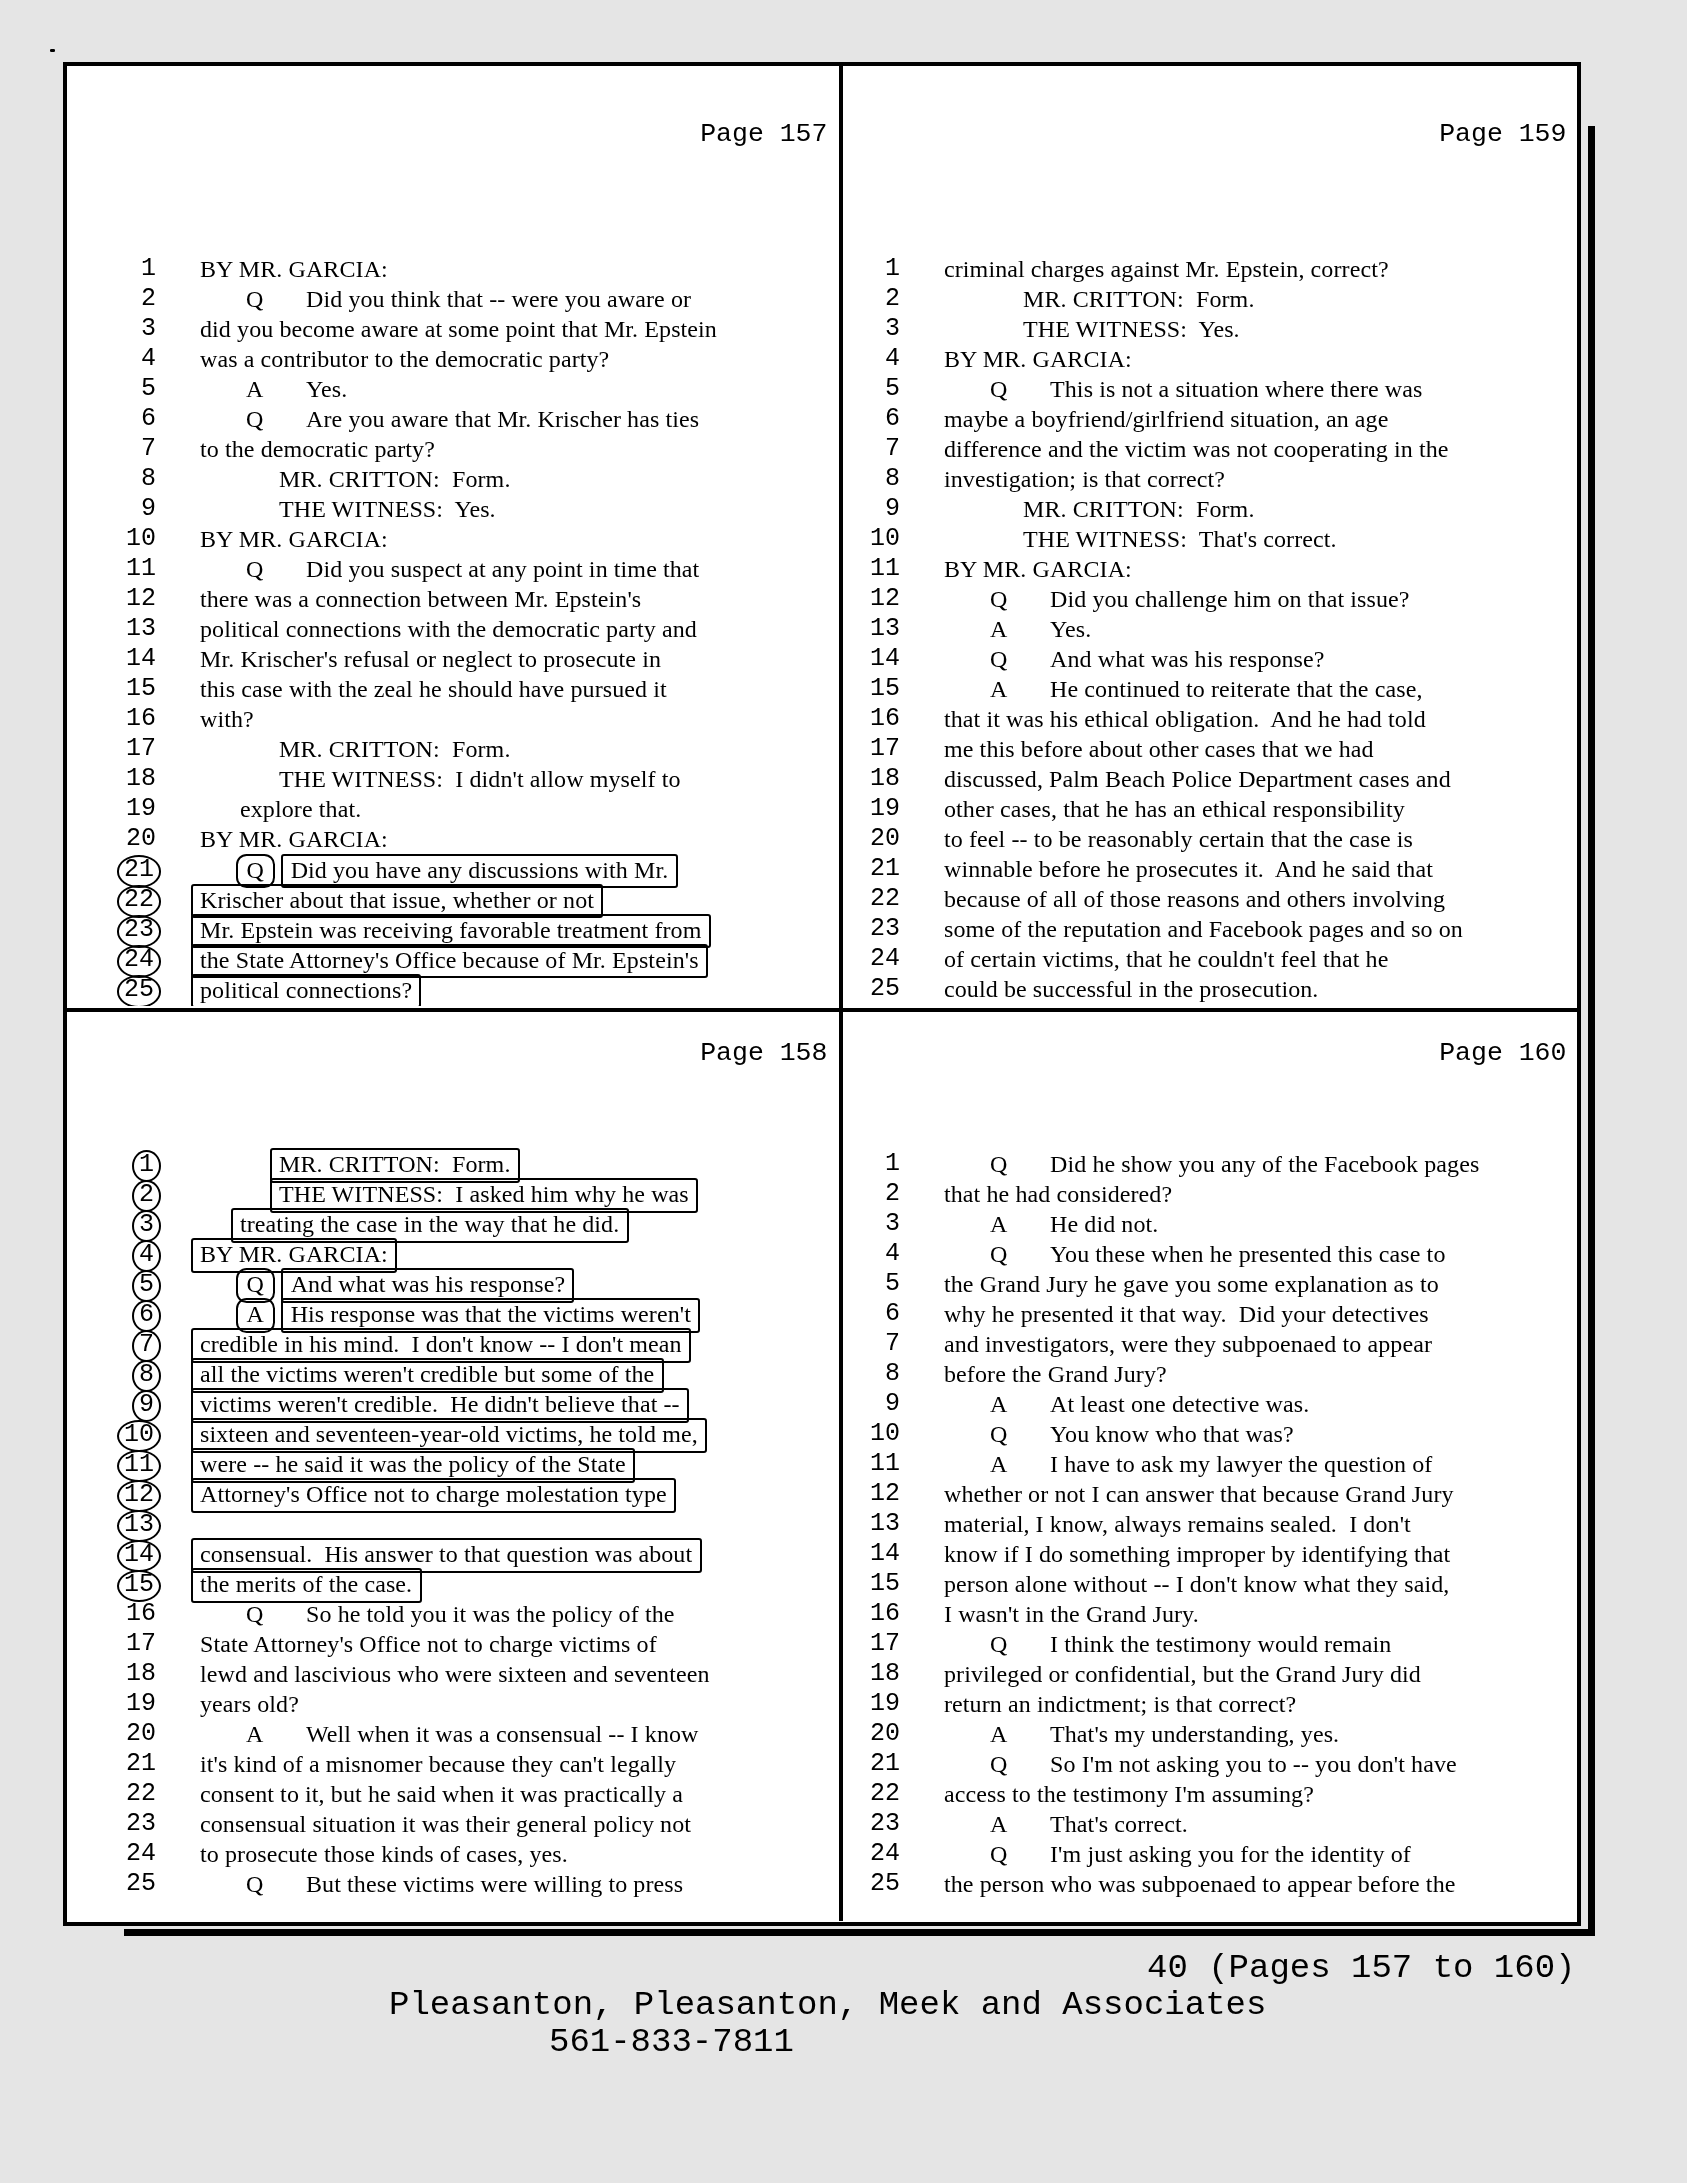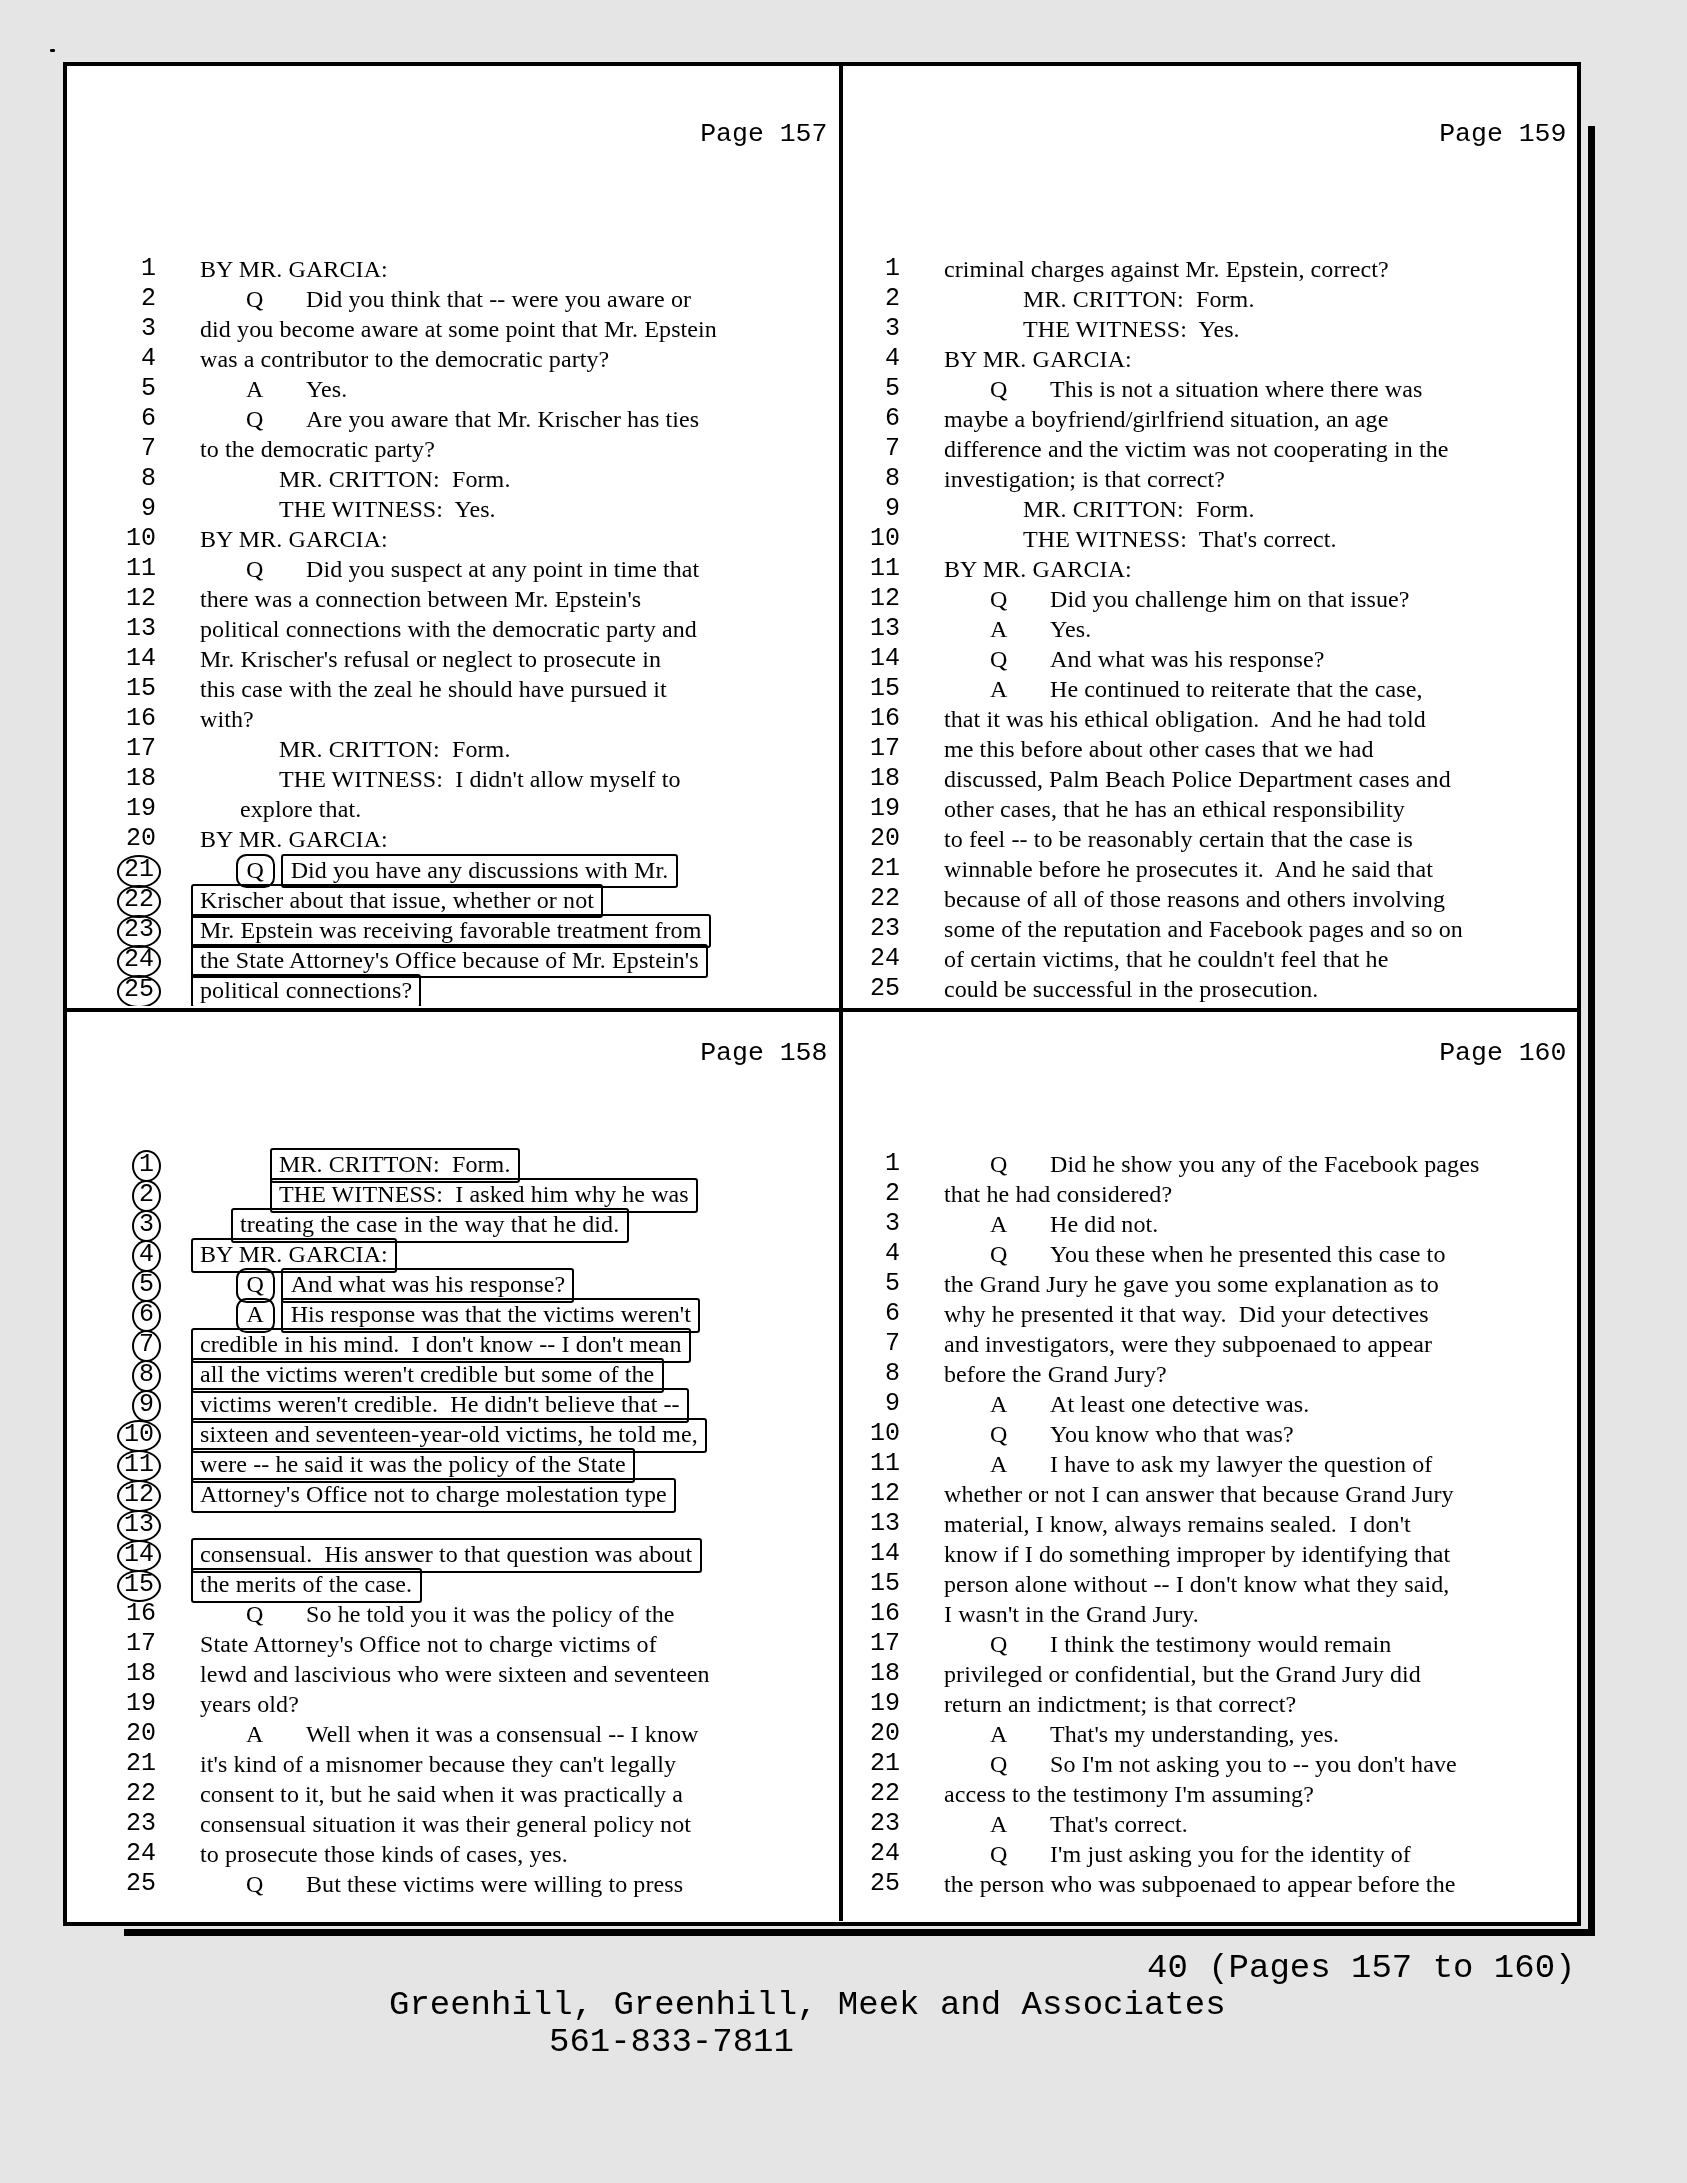--- a/index.html
+++ b/index.html
@@ -478,16 +478,16 @@
           <span class="body"><span class="lab">Q</span><span class="t">I'm just asking you for the identity of</span></span>
         </div>
         <div class="line k-p">
           <span class="num">25</span>
           <span class="body"><span class="t">the person who was subpoenaed to appear before the</span></span>
         </div>
       </div>
   </div>
 
   <div class="footer-pages">40 (Pages 157 to 160)</div>
-  <div class="footer-firm">Greenhill, Greenhill, Meek and Associates</div>
+  <div class="footer-firm">Pleasanton, Pleasanton, Meek and Associates</div>
   <div class="footer-phone">561-833-7811</div>
 </div>
 
 
 </body></html>

